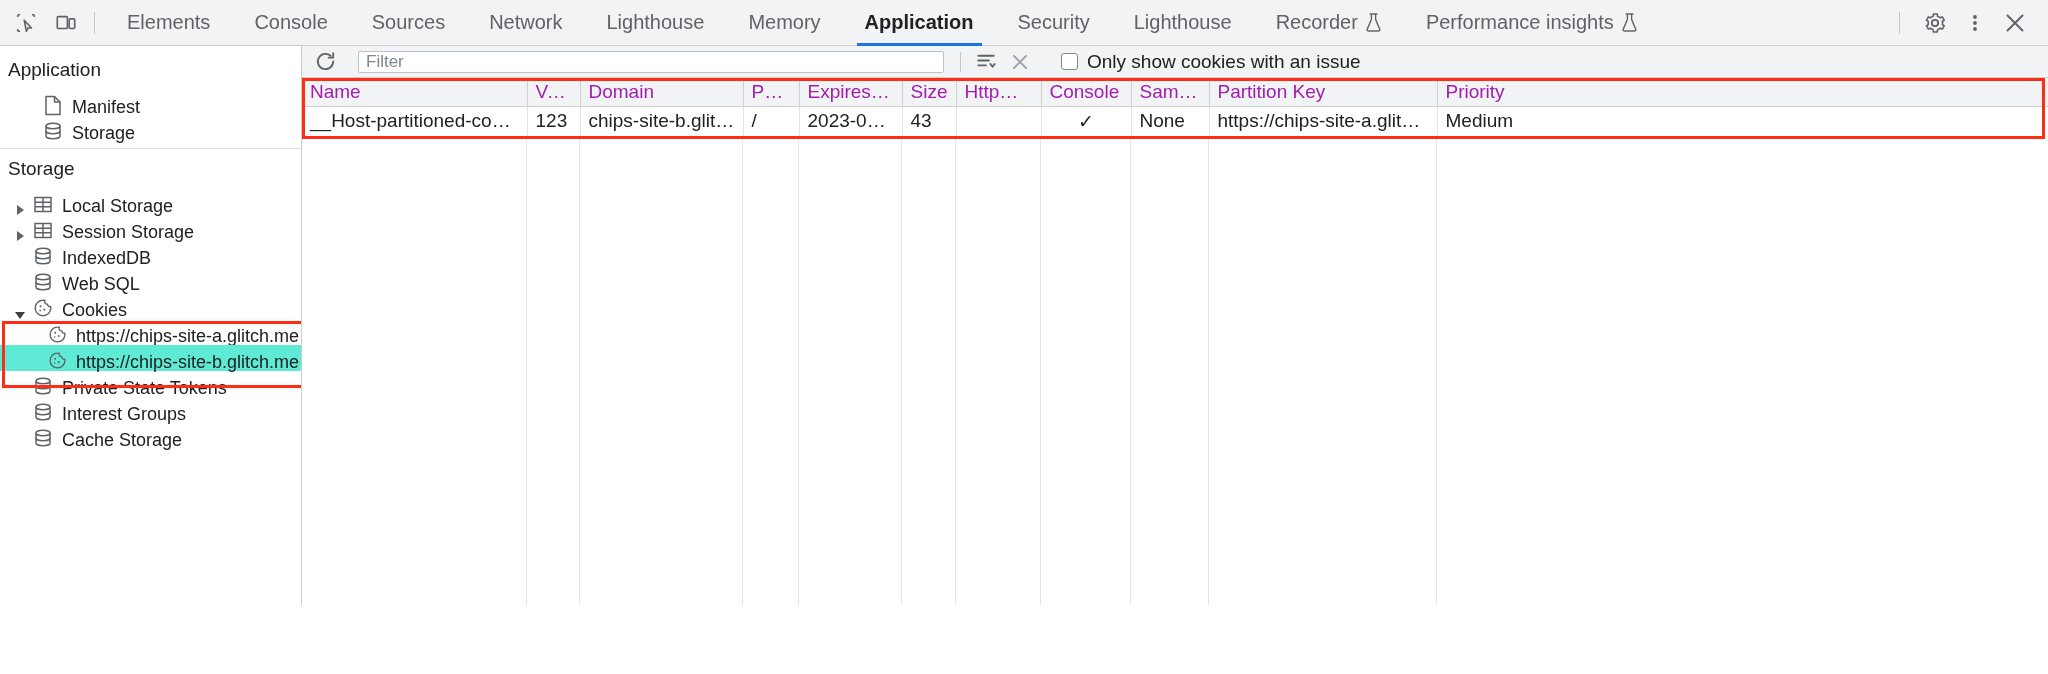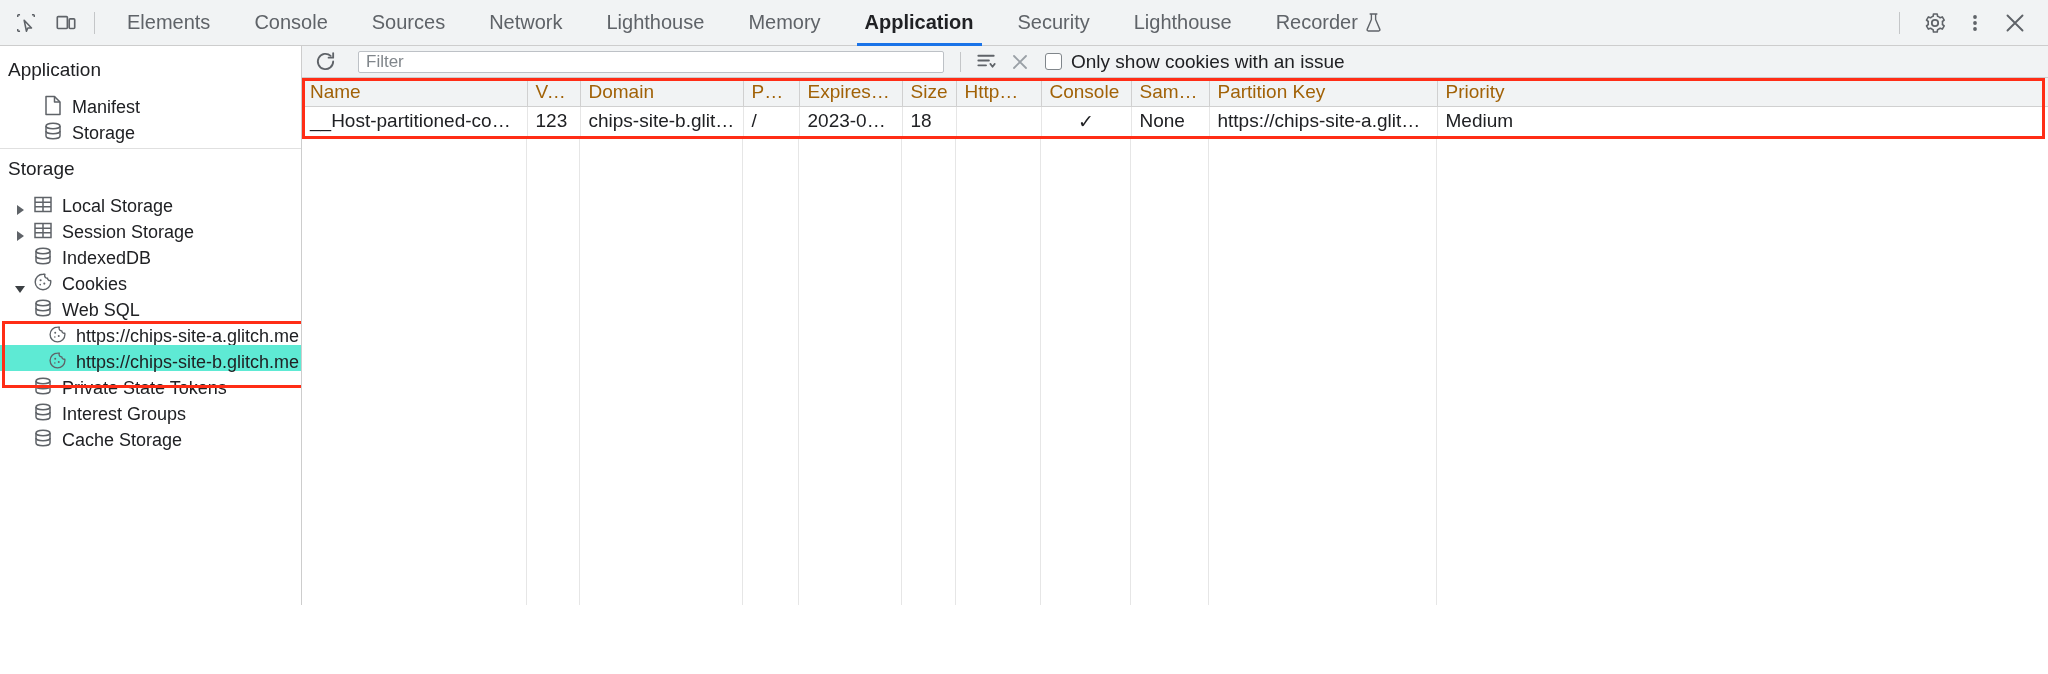--- a/index.html
+++ b/index.html
@@ -124,36 +124,36 @@
     border: 1px solid #bdc1c6;
     border-radius: 2px;
     display:flex; align-items:center;
     padding: 0 7px;
     font-size: 17px;
     color: #80868b;
     margin-left: 12px;
   }
   .fb-sep { width:1px; height:20px; background:#c4c6c8; margin: 0 4px 0 8px; }
   .fb-x { color:#9aa0a6; font-size:22px; line-height:1; display:flex;align-items:center;justify-content:center;width:26px;height:26px;}
-  .cbwrap { display:flex; align-items:center; gap:9px; margin-left: 4px; }
+  .cbwrap { display:flex; align-items:center; gap:9px; margin-left: 20px; }
   .cbox {
     width: 17px; height: 17px;
     border: 1.5px solid #80868b;
     border-radius: 3px; background:#fff;
   }
   .cblabel { font-size: 19px; color:#202124; white-space:nowrap; }
 
   
   .tablewrap { flex:1; overflow:hidden; position:relative; }
   table.ck { border-collapse: collapse; width:100%; table-layout: fixed; }
   table.ck th {
     background: #f1f3f4;
     font-weight: 400;
     font-size: 19px;
-    color: #a16207;
+    color: #a21caf;
     text-align: left;
     height: 28px;
     padding: 0 8px;
     border-right: 1px solid #d0d0d0;
     border-bottom: 1px solid #d0d0d0;
     white-space: nowrap;
     overflow: hidden;
     text-overflow: ellipsis;
   }
   table.ck td {
@@ -224,20 +224,29 @@
         </div>
       <div class="tab">
         <span>Recorder</span>
         <span class="flask">
           <svg width="17" height="19" viewBox="0 0 16 18" fill="none">
             <path d="M6 1v5.2L2 15.5c-.3.7.2 1.5 1 1.5h10c.8 0 1.3-.8 1-1.5L10 6.2V1" stroke="#5f6368" stroke-width="1.3" stroke-linejoin="round"></path>
             <path d="M4.8 1h6.4" stroke="#5f6368" stroke-width="1.3" stroke-linecap="round"></path>
           </svg>
         </span>
       </div>
+      <div class="tab">
+        <span>Performance insights</span>
+        <span class="flask">
+          <svg width="17" height="19" viewBox="0 0 16 18" fill="none">
+            <path d="M6 1v5.2L2 15.5c-.3.7.2 1.5 1 1.5h10c.8 0 1.3-.8 1-1.5L10 6.2V1" stroke="#5f6368" stroke-width="1.3" stroke-linejoin="round"></path>
+            <path d="M4.8 1h6.4" stroke="#5f6368" stroke-width="1.3" stroke-linecap="round"></path>
+          </svg>
+        </span>
+      </div>
     </div>
 
     <div class="tabbar-right">
       <div class="tb-sep"></div>
       <div class="rb">
         <svg width="24" height="24" viewBox="0 0 24 24" fill="none">
           <path d="M12 15.2a3.2 3.2 0 100-6.4 3.2 3.2 0 000 6.4z" stroke="#5f6368" stroke-width="1.8"></path>
           <path d="M19.4 13.5a7.6 7.6 0 000-3l1.8-1.4-1.9-3.2-2.1.9a7.6 7.6 0 00-2.6-1.5L14.2 3h-3.7l-.4 2.3c-1 .3-1.8.8-2.6 1.5l-2.1-.9L3.5 9.1 5.3 10.5a7.6 7.6 0 000 3l-1.8 1.4 1.9 3.2 2.1-.9c.8.7 1.6 1.2 2.6 1.5l.4 2.3h3.7l.4-2.3c1-.3 1.8-.8 2.6-1.5l2.1.9 1.9-3.2-1.8-1.4z" stroke="#5f6368" stroke-width="1.6" stroke-linejoin="round"></path>
         </svg>
       </div>
@@ -322,44 +331,44 @@
           <svg width="20" height="20" viewBox="0 0 20 20" fill="none">
             <ellipse cx="10" cy="5" rx="7" ry="2.8" stroke="#5f6368" stroke-width="1.5"></ellipse>
             <path d="M3 5v10c0 1.5 3.1 2.8 7 2.8s7-1.3 7-2.8V5" stroke="#5f6368" stroke-width="1.5"></path>
             <path d="M3 10c0 1.5 3.1 2.8 7 2.8s7-1.3 7-2.8" stroke="#5f6368" stroke-width="1.5"></path>
           </svg>
         </span>
         <span class="tlabel">IndexedDB</span>
       </div>
 
       <div class="tree-row">
+        <span class="tw empty"></span>
+        <span class="ticon">
+          <svg width="20" height="20" viewBox="0 0 20 20" fill="none">
+            <ellipse cx="10" cy="5" rx="7" ry="2.8" stroke="#5f6368" stroke-width="1.5"></ellipse>
+            <path d="M3 5v10c0 1.5 3.1 2.8 7 2.8s7-1.3 7-2.8V5" stroke="#5f6368" stroke-width="1.5"></path>
+            <path d="M3 10c0 1.5 3.1 2.8 7 2.8s7-1.3 7-2.8" stroke="#5f6368" stroke-width="1.5"></path>
+          </svg>
+        </span>
+        <span class="tlabel">Web SQL</span>
+      </div>
+
+      <div class="tree-row">
         <span class="tw">
             <span class="caret-d"></span>
           </span>
         <span class="ticon">
           <svg width="20" height="20" viewBox="0 0 20 20" fill="none">
             <path d="M10 2.2a7.8 7.8 0 107.8 7.8c0-.5-.05-1-.15-1.45a2.4 2.4 0 01-3.1-2.4 2.6 2.6 0 01-2.9-2.65c0-.45.1-.85.3-1.2A7.8 7.8 0 0010 2.2z" stroke="#5f6368" stroke-width="1.4" stroke-linejoin="round"></path>
             <circle cx="7.6" cy="8.2" r="1.05" fill="#5f6368"></circle>
             <circle cx="11.3" cy="11.6" r="1.05" fill="#5f6368"></circle>
             <circle cx="7.2" cy="12.6" r="0.85" fill="#5f6368"></circle>
           </svg>
         </span>
         <span class="tlabel">Cookies</span>
-      </div>
-
-      <div class="tree-row">
-        <span class="tw empty"></span>
-        <span class="ticon">
-          <svg width="20" height="20" viewBox="0 0 20 20" fill="none">
-            <ellipse cx="10" cy="5" rx="7" ry="2.8" stroke="#5f6368" stroke-width="1.5"></ellipse>
-            <path d="M3 5v10c0 1.5 3.1 2.8 7 2.8s7-1.3 7-2.8V5" stroke="#5f6368" stroke-width="1.5"></path>
-            <path d="M3 10c0 1.5 3.1 2.8 7 2.8s7-1.3 7-2.8" stroke="#5f6368" stroke-width="1.5"></path>
-          </svg>
-        </span>
-        <span class="tlabel">Web SQL</span>
       </div>
 
       <div class="tree-row indent2">
         <span class="ticon">
           <svg width="19" height="19" viewBox="0 0 20 20" fill="none">
             <path d="M10 2.2a7.8 7.8 0 107.8 7.8c0-.5-.05-1-.15-1.45a2.4 2.4 0 01-3.1-2.4 2.6 2.6 0 01-2.9-2.65c0-.45.1-.85.3-1.2A7.8 7.8 0 0010 2.2z" stroke="#5f6368" stroke-width="1.4" stroke-linejoin="round"></path>
             <circle cx="7.6" cy="8.2" r="1.05" fill="#5f6368"></circle>
             <circle cx="11.3" cy="11.6" r="1.05" fill="#5f6368"></circle>
             <circle cx="7.2" cy="12.6" r="0.85" fill="#5f6368"></circle>
           </svg>
@@ -479,21 +488,21 @@
               <th style="border-right:none">Priority</th>
             </tr>
           </thead>
           <tbody>
             <tr>
               <td>__Host-partitioned-cookie</td>
               <td>123</td>
               <td>chips-site-b.glitch.me</td>
               <td>/</td>
               <td>2023-07-07…</td>
-              <td>18</td>
+              <td>43</td>
               <td></td>
               <td class="center">✓</td>
               <td>None</td>
               <td>https://chips-site-a.glitch.me</td>
               <td style="border-right:none">Medium</td>
             </tr>
           </tbody>
         </table>
 
         <div class="fillers">

